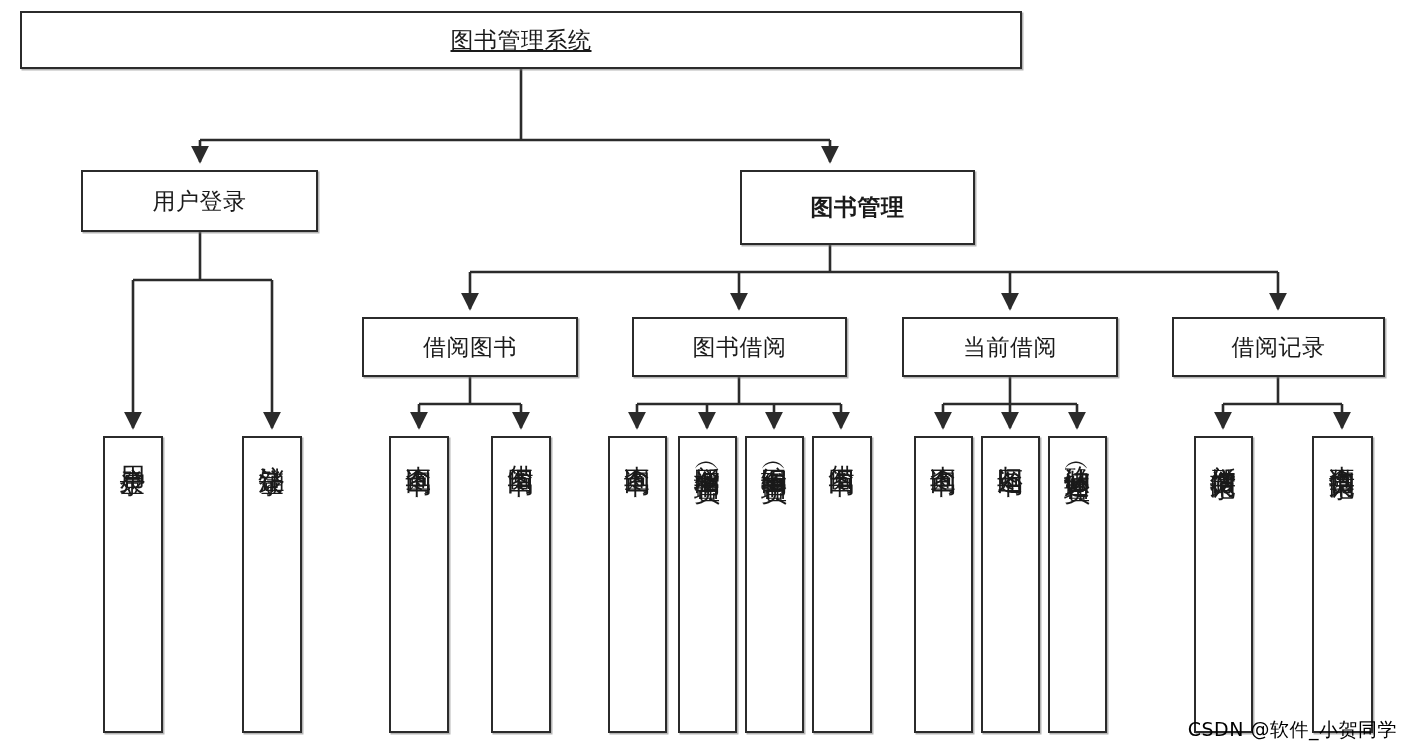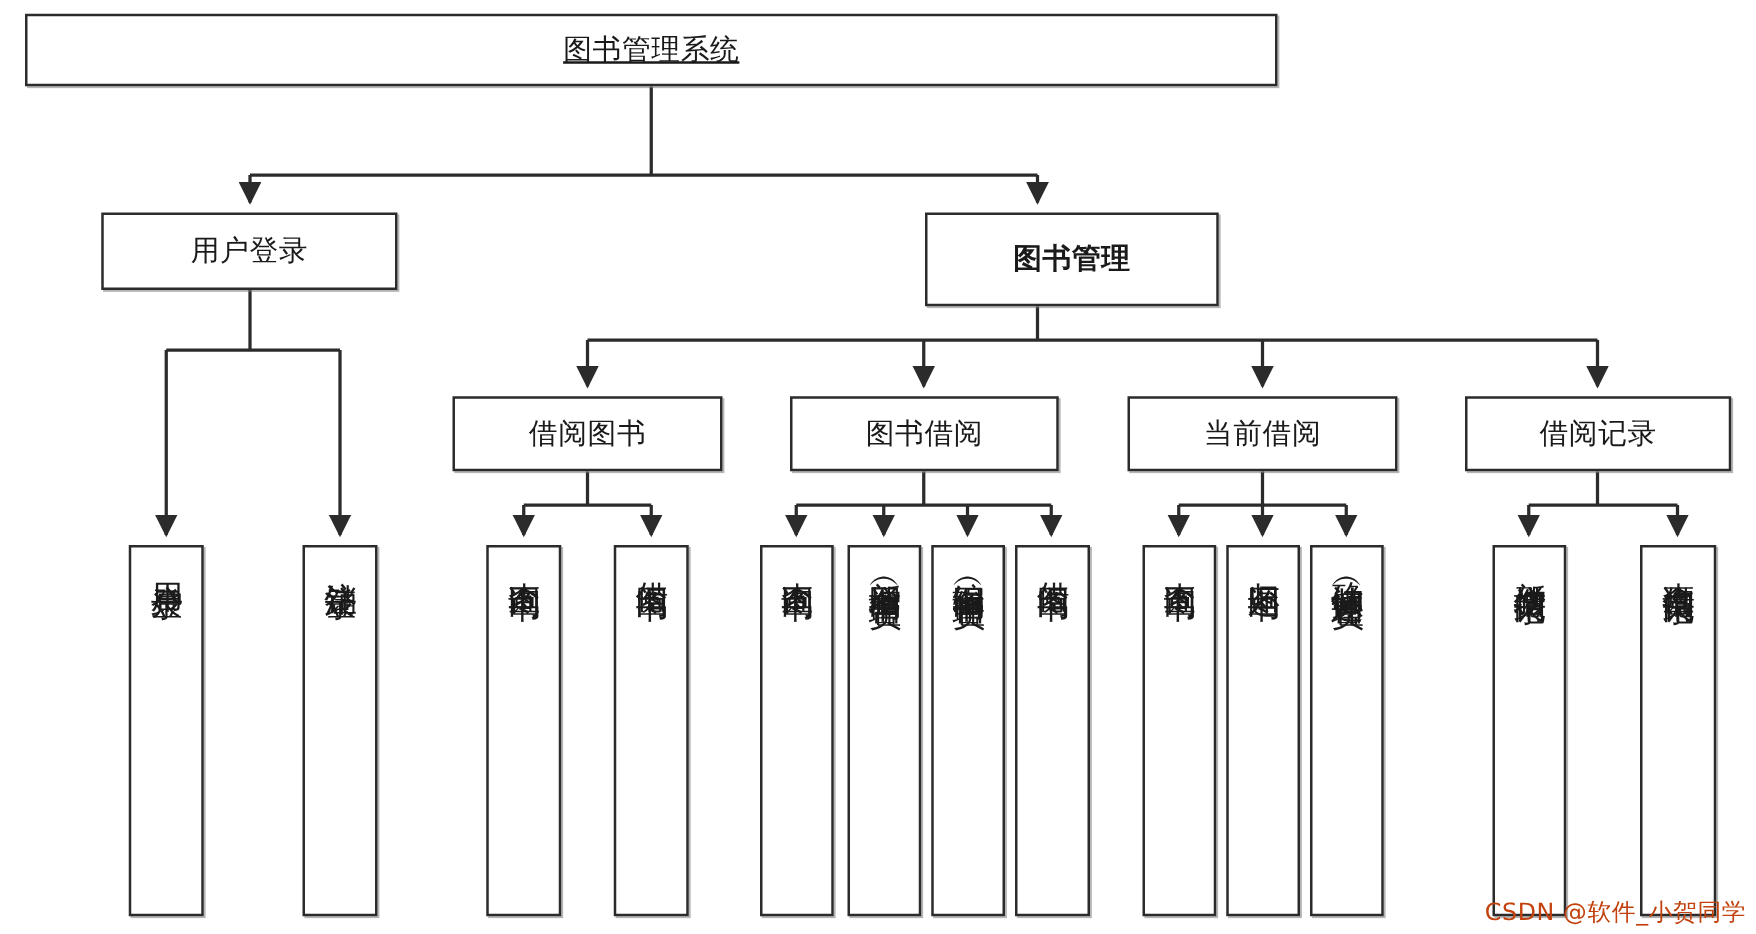--- a/index.html
+++ b/index.html
@@ -62,21 +62,21 @@
     font-size: 26px;
     line-height: 1.0;
     letter-spacing: 2px;
     white-space: nowrap;
   }
   .watermark {
     position: absolute;
     right: 8px;
     bottom: 4px;
     font-size: 19px;
-    color: #c2410c;
+    color: #000000;
     letter-spacing: 0.5px;
     white-space: nowrap;
   }
 </style>
 </head>
 <body>
 
 <div id="diagram-root">
 
   <svg class="wires" viewBox="0 0 1405 747" xmlns="http://www.w3.org/2000/svg">

